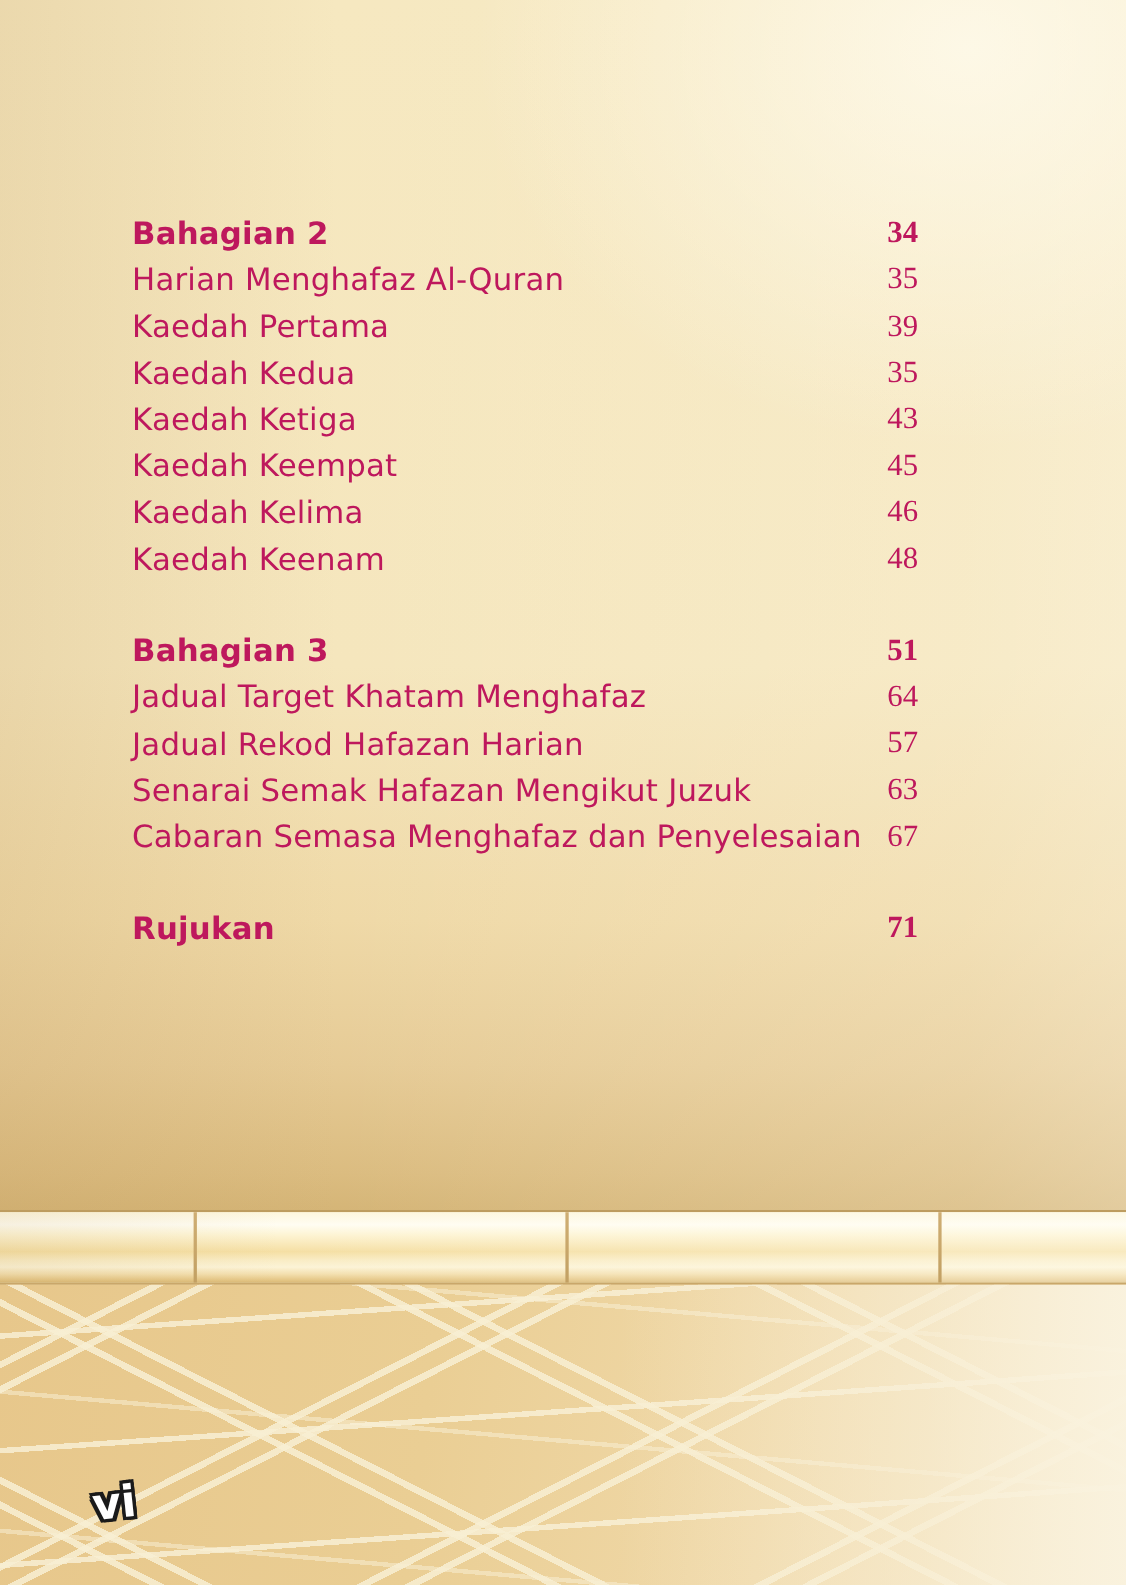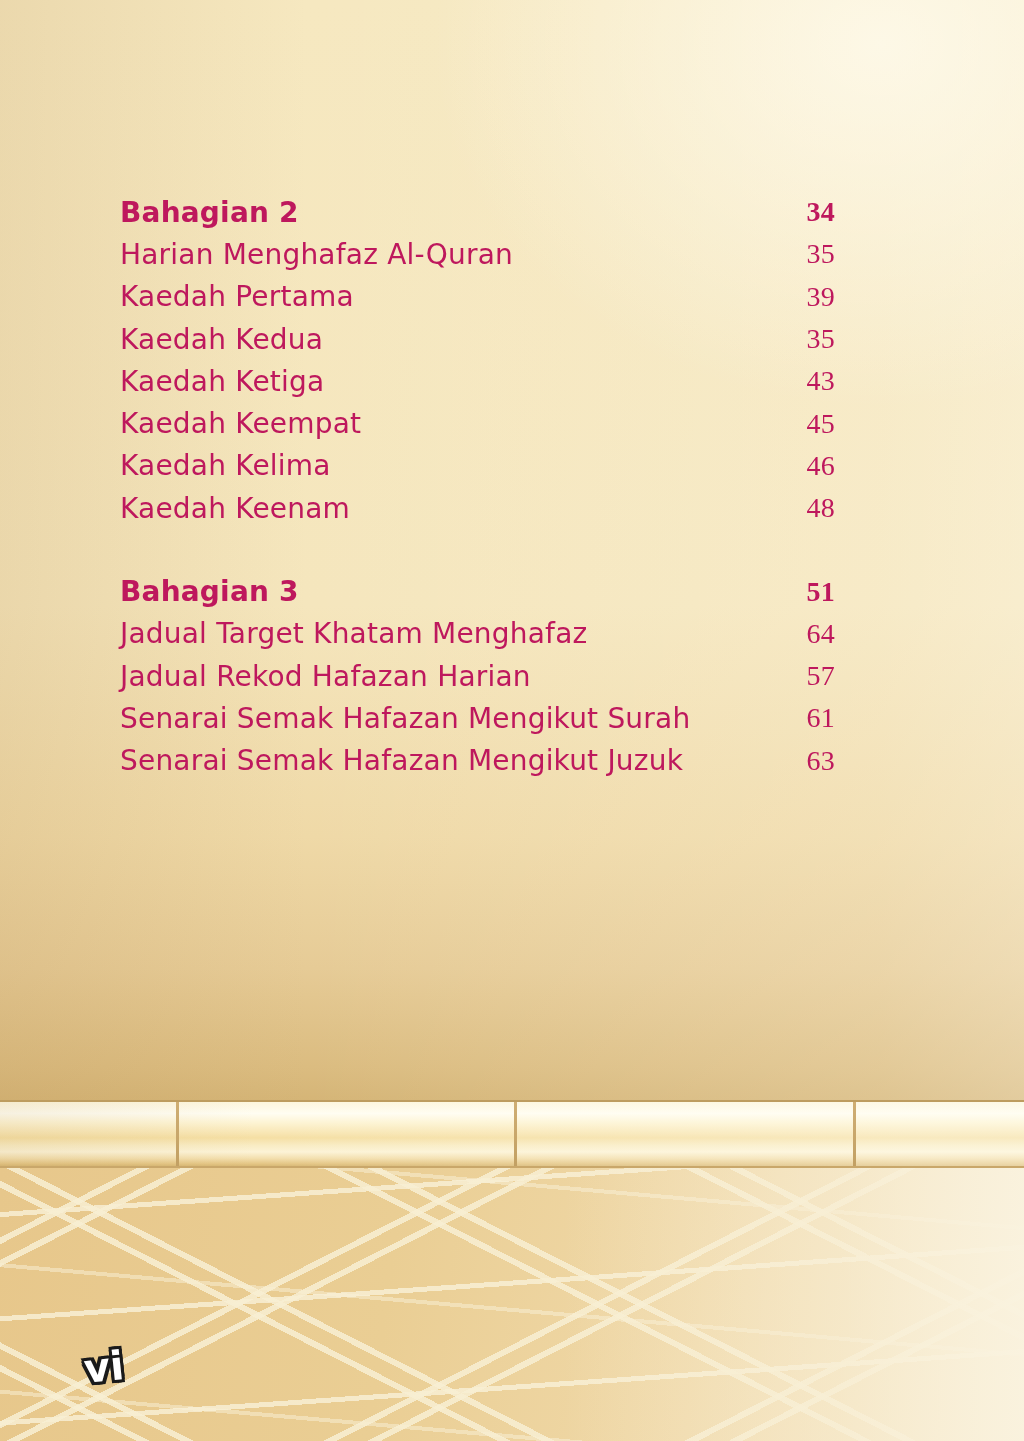--- a/index.html
+++ b/index.html
@@ -134,23 +134,27 @@
       </div>
       <div class="toc-row">
         <span class="toc-label">Jadual Target Khatam Menghafaz</span>
         <span class="toc-page">64</span>
       </div>
       <div class="toc-row">
         <span class="toc-label">Jadual Rekod Hafazan Harian</span>
         <span class="toc-page">57</span>
       </div>
       <div class="toc-row">
-        <span class="toc-label">Senarai Semak Hafazan Mengikut Surah</span>
-        <span class="toc-page">61</span>
+        <span class="toc-label">Senarai Semak Hafazan Mengikut Juzuk</span>
+        <span class="toc-page">63</span>
       </div>
       <div class="toc-row">
-        <span class="toc-label">Senarai Semak Hafazan Mengikut Juzuk</span>
-        <span class="toc-page">63</span>
+        <span class="toc-label">Cabaran Semasa Menghafaz dan Penyelesaian</span>
+        <span class="toc-page">67</span>
+      </div>
+      <div class="toc-row header section-gap">
+        <span class="toc-label">Rujukan</span>
+        <span class="toc-page">71</span>
       </div>
     </main>
 
   <div class="page-number">vi</div>
 </div>
 
 </body></html>

